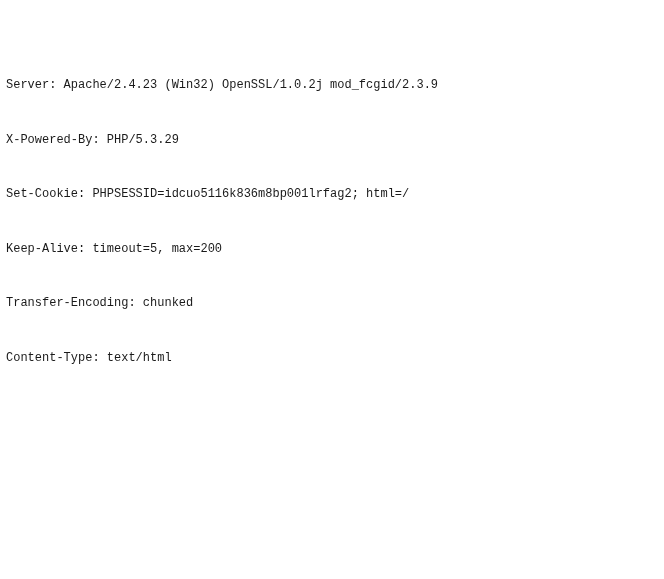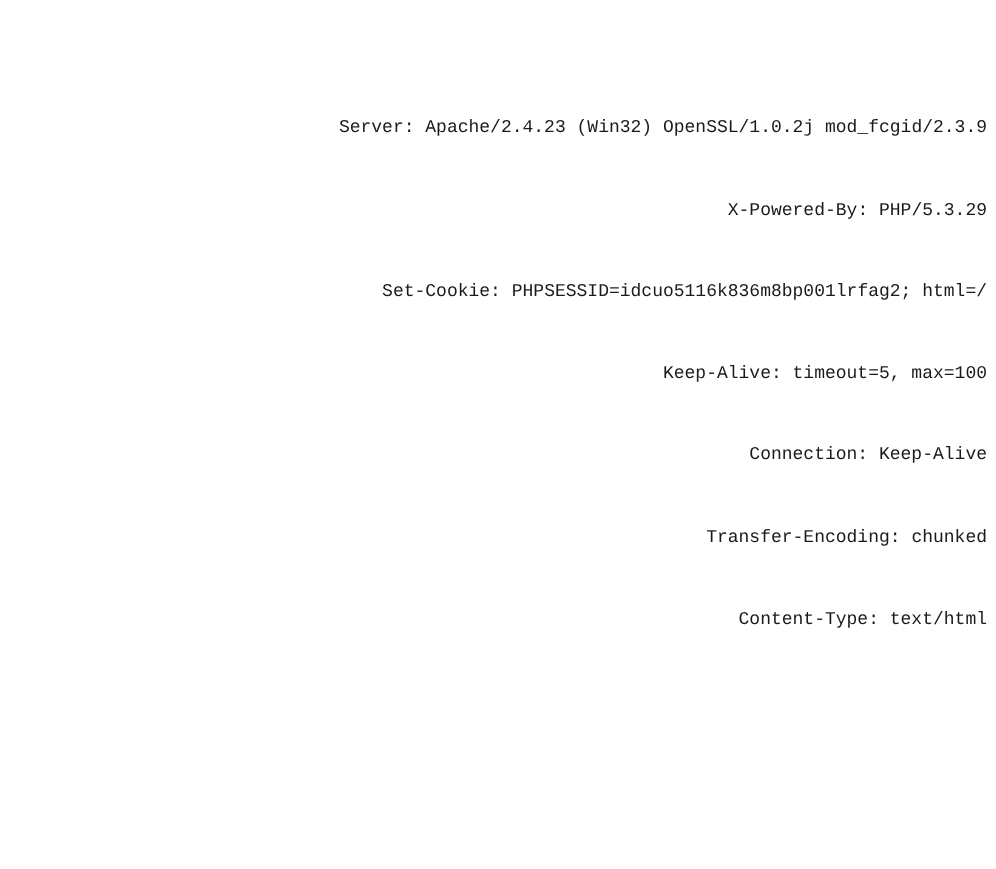--- a/index.html
+++ b/index.html
@@ -21,38 +21,36 @@
     .log-container {
       padding: 4px 6px;
       background: #ffffff;
       white-space: pre-wrap;
       word-break: break-all;
     }
 
     .line {
       display: block;
       line-height: 1.55;
-      text-align: right;
     }
 
     .color-black {
       color: #1a1a1a;
     }
   </style>
 </head>
 <body>
 
 <div class="log-container">
 
   
   <span class="line color-black">Server: Apache/2.4.23 (Win32) OpenSSL/1.0.2j mod_fcgid/2.3.9</span>
   <span class="line color-black">X-Powered-By: PHP/5.3.29</span>
   <span class="line color-black">Set-Cookie: PHPSESSID=idcuo5116k836m8bp001lrfag2; html=/</span>
-  <span class="line color-black">Keep-Alive: timeout=5, max=100</span>
-  <span class="line color-black">Connection: Keep-Alive</span>
+  <span class="line color-black">Keep-Alive: timeout=5, max=200</span>
   <span class="line color-black">Transfer-Encoding: chunked</span>
   <span class="line color-black">Content-Type: text/html</span>
 
   
   
 
   
   
   
   

